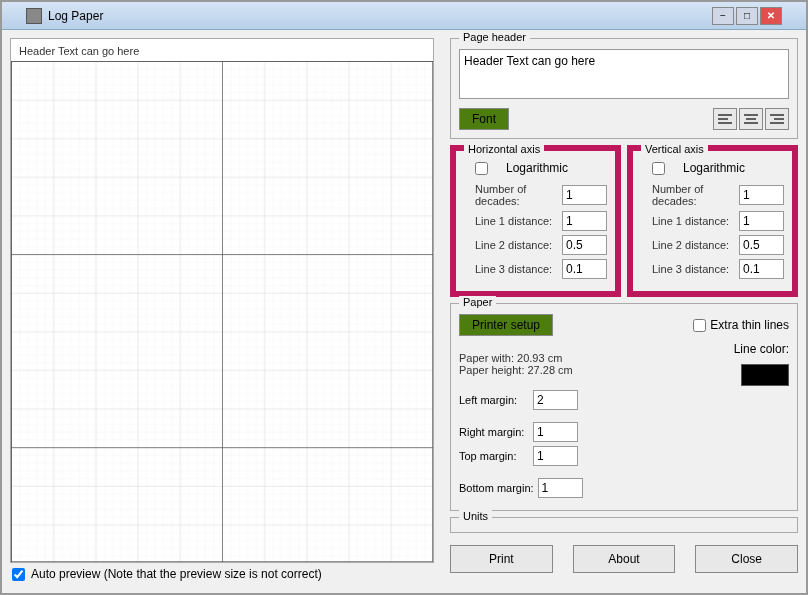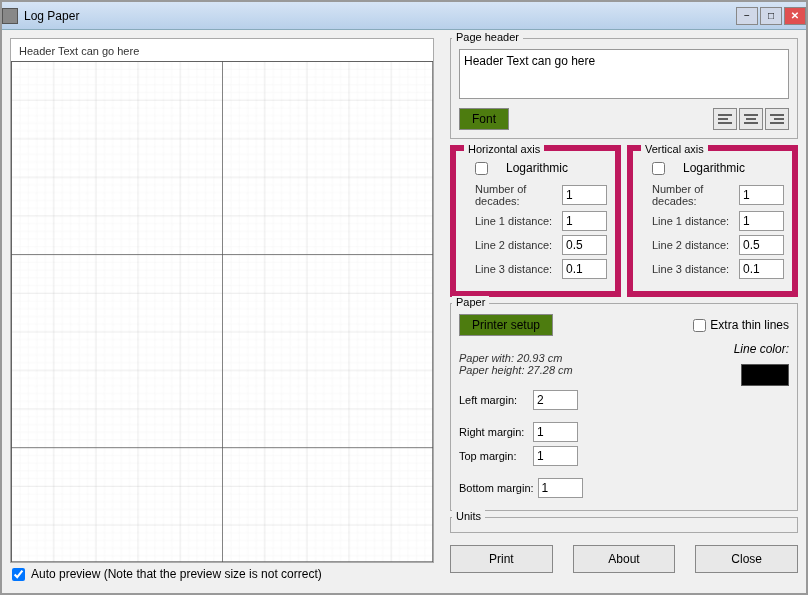--- a/index.html
+++ b/index.html
@@ -20,21 +20,21 @@
       display: flex;
       flex-direction: column;
     }
 
     .title-bar {
       background: linear-gradient(to bottom, #d6e4f5, #b8d0ea);
       height: 28px;
       display: flex;
       align-items: center;
       justify-content: space-between;
-      padding: 0 0;
+      padding: 0 24px;
       border-bottom: 1px solid #8ab;
       flex-shrink: 0;
     }
 
     .title-bar-left {
       display: flex;
       align-items: center;
       gap: 6px;
     }
 
@@ -114,21 +114,21 @@
     
     .page-header-section {
       border: 1px solid #aaa;
       padding: 6px 8px 8px 8px;
       position: relative;
     }
 
     .section-label {
       position: absolute;
       top: -8px;
-      left: 1px;
+      left: 8px;
       background: #f0f0f0;
       padding: 0 4px;
       font-size: 11px;
     }
 
     .header-textarea {
       width: 100%;
       height: 50px;
       border: 1px solid #999;
       padding: 4px;
@@ -493,21 +493,21 @@
 
       <div class="paper-section">
         <span class="section-label">Paper</span>
         <div class="paper-row-top">
           <button class="btn">Printer setup</button>
           <div class="extra-thin-row">
             <input type="checkbox" id="extra-thin-cb" style="">
             <label for="extra-thin-cb">Extra thin lines</label>
           </div>
         </div>
-        <div style="display:flex; justify-content:space-between; align-items:center; margin-bottom:4px;font-style:italic;">
+        <div style="display:flex; justify-content:space-between; align-items:center; margin-bottom:4px;">
           <div>
             <div class="paper-info">Paper with: 20.93 cm</div>
             <div class="paper-info">Paper height: 27.28 cm</div>
           </div>
           <div class="line-color-row">
             <span>Line color:</span>
             <div class="color-swatch"></div>
           </div>
         </div>
         <div class="margin-row">

